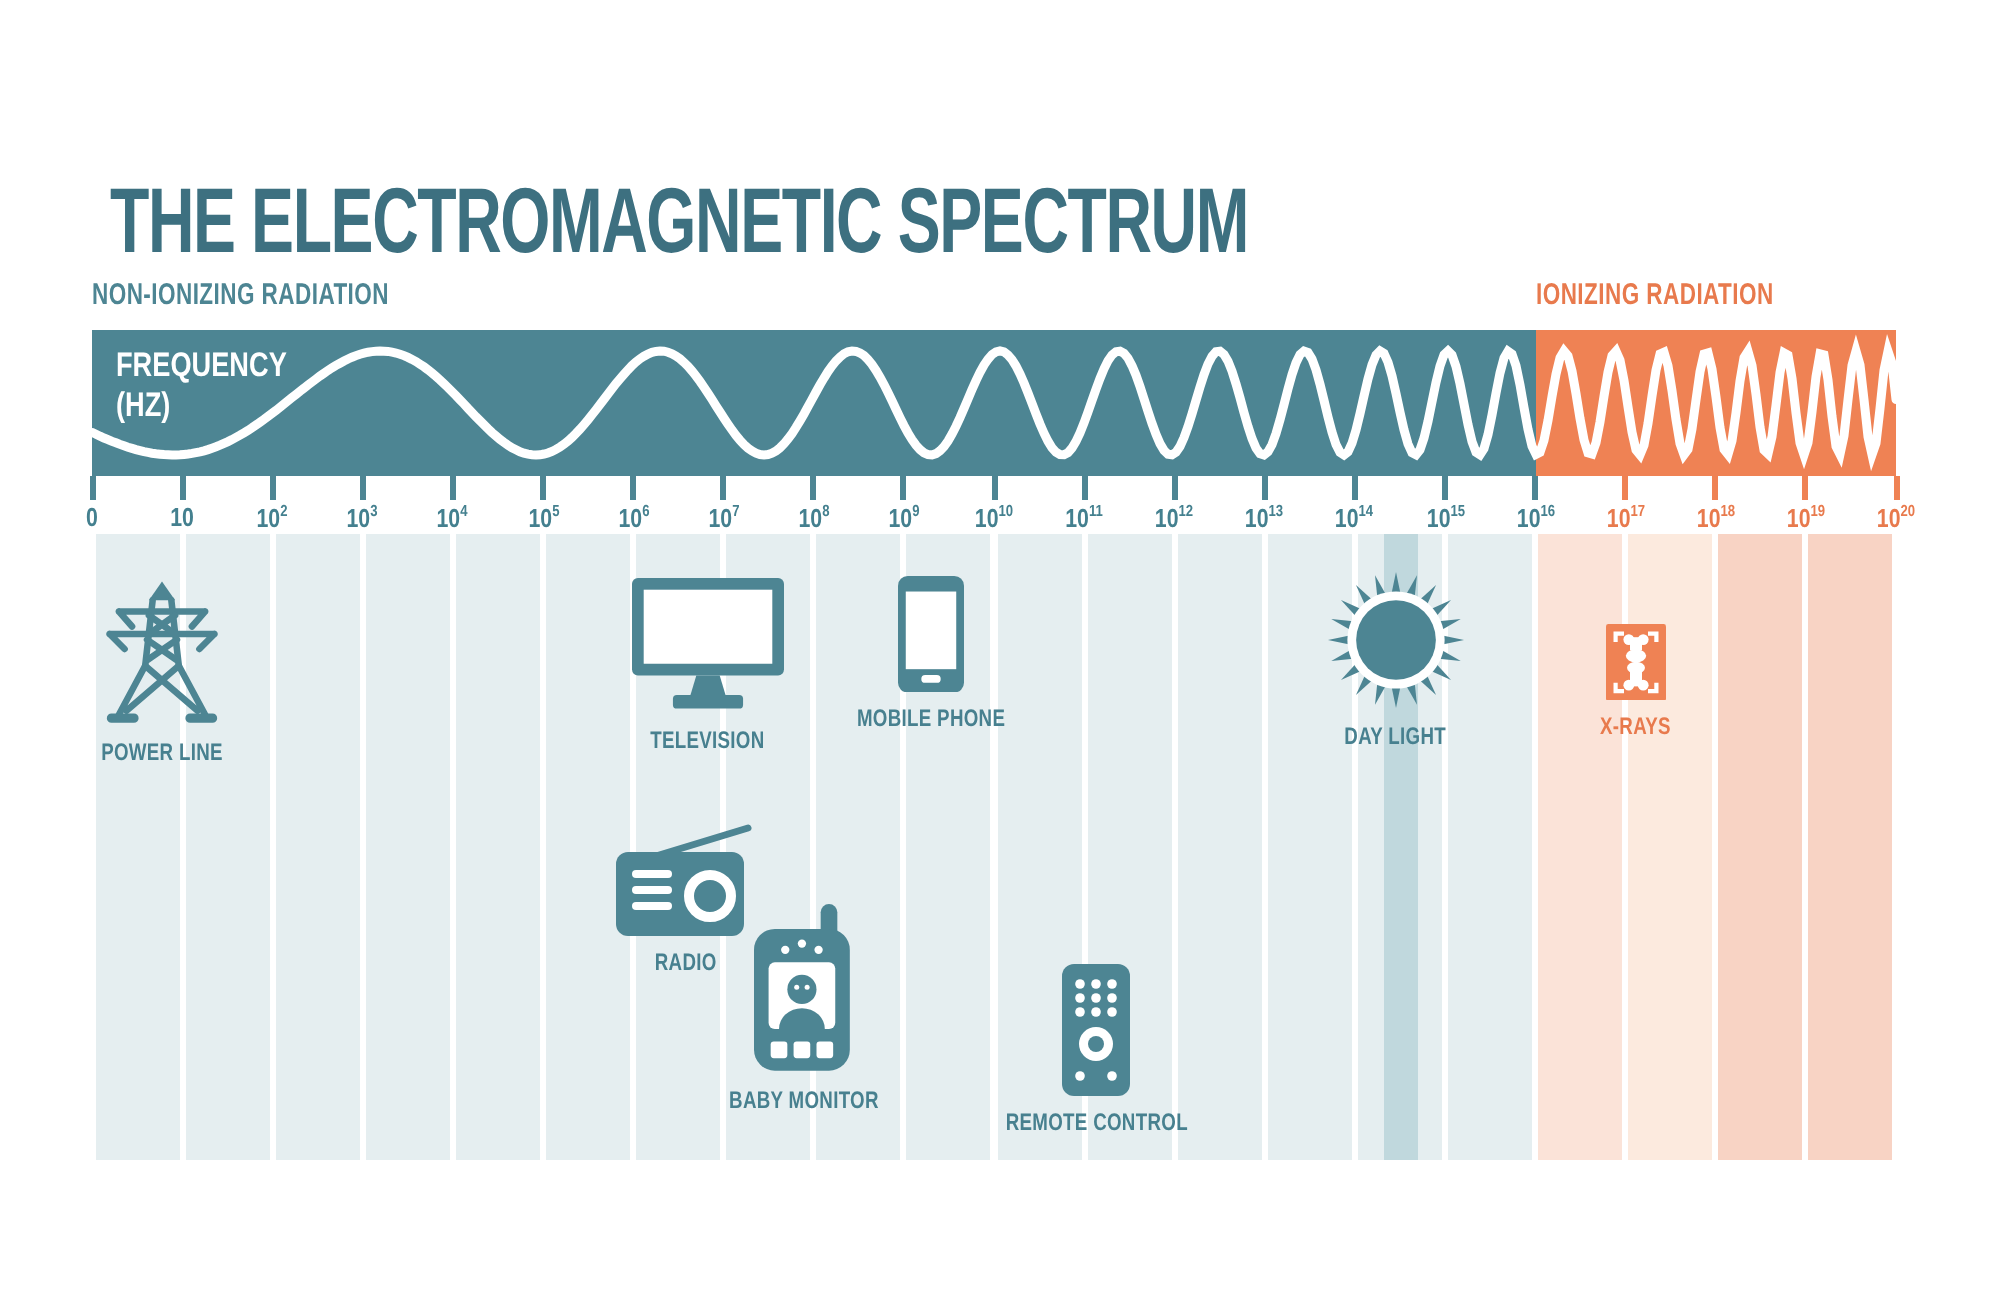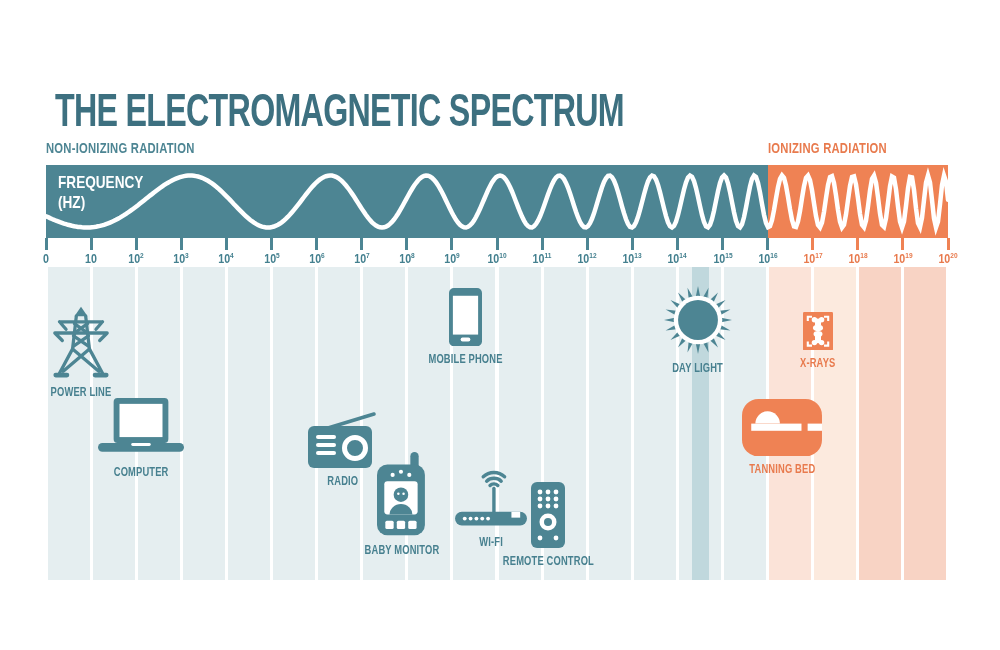--- a/index.html
+++ b/index.html
@@ -115,43 +115,43 @@
       <div class="column" style="left: 633.8px; width: 42.1px; background: rgb(229, 238, 240);"></div>
       <div class="column" style="left: 678.9px; width: 42.1px; background: rgb(229, 238, 240);"></div>
       <div class="column" style="left: 724px; width: 42.1px; background: rgb(229, 238, 240);"></div>
       <div class="column" style="left: 769.1px; width: 42.1px; background: rgb(251, 227, 216);"></div>
       <div class="column" style="left: 814.2px; width: 42.1px; background: rgb(252, 234, 222);"></div>
       <div class="column" style="left: 859.3px; width: 42.1px; background: rgb(248, 211, 196);"></div>
       <div class="column" style="left: 904.4px; width: 42.1px; background: rgb(248, 211, 196);"></div>
     </div>
   <div id="visible-stripe"></div>
 
-  <figure class="device" style="left:52px;top:304px;width:58px">
+  <figure class="device" style="left:52px;top:288px;width:58px">
     <svg viewBox="0 0 62 80">
       <path d="M31 3 L24 13 H38 Z" fill="#4d8593"></path>
       <path class="tstroke" d="M26 13 L22 48 M36 13 L40 48"></path>
       <path class="tstroke" d="M8 19 H54 M8 19 L15 27 M54 19 L47 27"></path>
       <path class="tstroke" d="M3 31 H59 M3 31 L11 39 M59 31 L51 39"></path>
       <path class="tstroke" d="M24 21 L38 31 M38 21 L24 31 M23 34 L39 45 M39 34 L23 45"></path>
       <path class="tstroke" d="M22 48 L8 74 M40 48 L54 74 M22 48 L50 72 M40 48 L12 72"></path>
       <path class="tstroke" style="stroke-width:5" d="M4 76 H16 M46 76 H58"></path>
     </svg>
     <figcaption>POWER LINE</figcaption>
   </figure>
 
-  <figure class="device" style="left:98px;top:398px;width:86px">
-    <svg viewBox="0 0 88 62">
-      <rect x="16" y="0" width="56" height="46" rx="4" fill="#4d8593"></rect>
-      <rect x="22" y="6" width="44" height="34" fill="#ffffff"></rect>
-      <rect x="0" y="46" width="88" height="9" rx="4.5" fill="#4d8593"></rect>
-      <rect x="34" y="46" width="20" height="3" rx="1.5" fill="#ffffff"></rect>
-    </svg>
-    <figcaption>COMPUTER</figcaption>
-  </figure>
-
+
+  <figure class="device" style="left:316px;top:289px;width:76px">
+    <svg viewBox="0 0 78 70">
+      <rect x="0" y="0" width="78" height="50" rx="3" fill="#4d8593"></rect>
+      <rect x="6" y="6" width="66" height="38" fill="#ffffff"></rect>
+      <polygon points="33,50 45,50 48,60 30,60" fill="#4d8593"></polygon>
+      <rect x="21" y="60" width="36" height="7" rx="2" fill="#4d8593"></rect>
+    </svg>
+    <figcaption>TELEVISION</figcaption>
+  </figure>
 
   <figure class="device" style="left:308px;top:412px;width:70px">
     <svg viewBox="0 0 70 56">
       <path class="tstroke" d="M20 16 L66 2"></path>
       <rect x="0" y="14" width="64" height="42" rx="6" fill="#4d8593"></rect>
       <rect x="8" y="23" width="20" height="4" rx="2" fill="#ffffff"></rect>
       <rect x="8" y="31" width="20" height="4" rx="2" fill="#ffffff"></rect>
       <rect x="8" y="39" width="20" height="4" rx="2" fill="#ffffff"></rect>
       <circle cx="47" cy="36" r="10.5" fill="none" stroke="#ffffff" stroke-width="5"></circle>
     </svg>
@@ -180,36 +180,20 @@
   <figure class="device" style="left:449px;top:288px;width:33px">
     <svg viewBox="0 0 34 60">
       <rect x="0" y="0" width="34" height="60" rx="5" fill="#4d8593"></rect>
       <rect x="4" y="8" width="26" height="40" fill="#ffffff"></rect>
       <rect x="12" y="51" width="10" height="4" rx="2" fill="#ffffff"></rect>
     </svg>
     <figcaption>MOBILE PHONE</figcaption>
   </figure>
 
 
-  <figure class="device" style="left:455px;top:469px;width:72px">
-    <svg viewBox="0 0 74 62">
-      <path class="tstroke" d="M36 17 a5.5 5.5 0 0 1 8 0"></path>
-      <path class="tstroke" d="M32.5 12.5 a11 11 0 0 1 15 0"></path>
-      <path class="tstroke" d="M29 8 a16 16 0 0 1 22 0"></path>
-      <path class="tstroke" d="M40 20 V46"></path>
-      <rect x="0" y="44" width="74" height="14" rx="7" fill="#4d8593"></rect>
-      <circle cx="10" cy="51" r="2" fill="#ffffff"></circle>
-        <circle cx="16" cy="51" r="2" fill="#ffffff"></circle>
-      <circle cx="22" cy="51" r="2" fill="#ffffff"></circle>
-        <circle cx="28" cy="51" r="2" fill="#ffffff"></circle>
-      <circle cx="34" cy="51" r="2" fill="#ffffff"></circle>
-      <rect x="58" y="44" width="9" height="6" fill="#ffffff"></rect>
-    </svg>
-    <figcaption>WI-FI</figcaption>
-  </figure>
 
   <figure class="device" style="left:531px;top:482px;width:34px">
     <svg viewBox="0 0 34 66">
       <rect x="0" y="0" width="34" height="66" rx="6" fill="#4d8593"></rect>
       <circle cx="9" cy="10" r="2.4" fill="#ffffff"></circle>
         <circle cx="17" cy="10" r="2.4" fill="#ffffff"></circle>
         <circle cx="25" cy="10" r="2.4" fill="#ffffff"></circle>
       <circle cx="9" cy="17" r="2.4" fill="#ffffff"></circle>
         <circle cx="17" cy="17" r="2.4" fill="#ffffff"></circle>
         <circle cx="25" cy="17" r="2.4" fill="#ffffff"></circle>
@@ -248,29 +232,20 @@
           <polygon points="56.6,7.7 48.2,15.3 51.9,18.0" fill="#4d8593"></polygon>
           <polygon points="64.3,15.4 54.0,20.1 56.7,23.8" fill="#4d8593"></polygon>
           <polygon points="69.3,25.2 58.0,26.4 59.4,30.8" fill="#4d8593"></polygon>
         </g>
       <circle cx="36" cy="36" r="25" fill="#ffffff"></circle>
       <circle cx="36" cy="36" r="20.5" fill="#4d8593"></circle>
     </svg>
     <figcaption>DAY LIGHT</figcaption>
   </figure>
 
-  <figure class="device orange" style="left:742px;top:399px;width:80px">
-    <svg viewBox="0 0 78 56">
-      <rect x="0" y="0" width="78" height="56" rx="16" fill="#ef8254"></rect>
-      <rect x="9" y="24" width="49" height="7" fill="#ffffff"></rect>
-      <path d="M13 24 a12 12 0 0 1 24 0 Z" fill="#ffffff"></path>
-      <rect x="64" y="24" width="14" height="7" fill="#ffffff"></rect>
-    </svg>
-    <figcaption>TANNING BED</figcaption>
-  </figure>
 
   <figure class="device orange" style="left:803px;top:312px;width:30px">
     <svg viewBox="0 0 50 64">
       <rect x="0" y="0" width="50" height="64" rx="2" fill="#ef8254"></rect>
       <path d="M8 15 V8 H15 M35 8 H42 V15 M8 49 V56 H15 M42 49 V56 H35" stroke="#ffffff" stroke-width="3.5" fill="none"></path>
       <circle cx="19" cy="13" r="4.5" fill="#ffffff"></circle>
         <circle cx="31" cy="13" r="4.5" fill="#ffffff"></circle>
       <rect x="20" y="11" width="10" height="11" fill="#ffffff"></rect>
       <ellipse cx="25" cy="26.5" rx="8.5" ry="5.5" fill="#ffffff"></ellipse>
       <ellipse cx="25" cy="36.5" rx="7.5" ry="5" fill="#ffffff"></ellipse>

